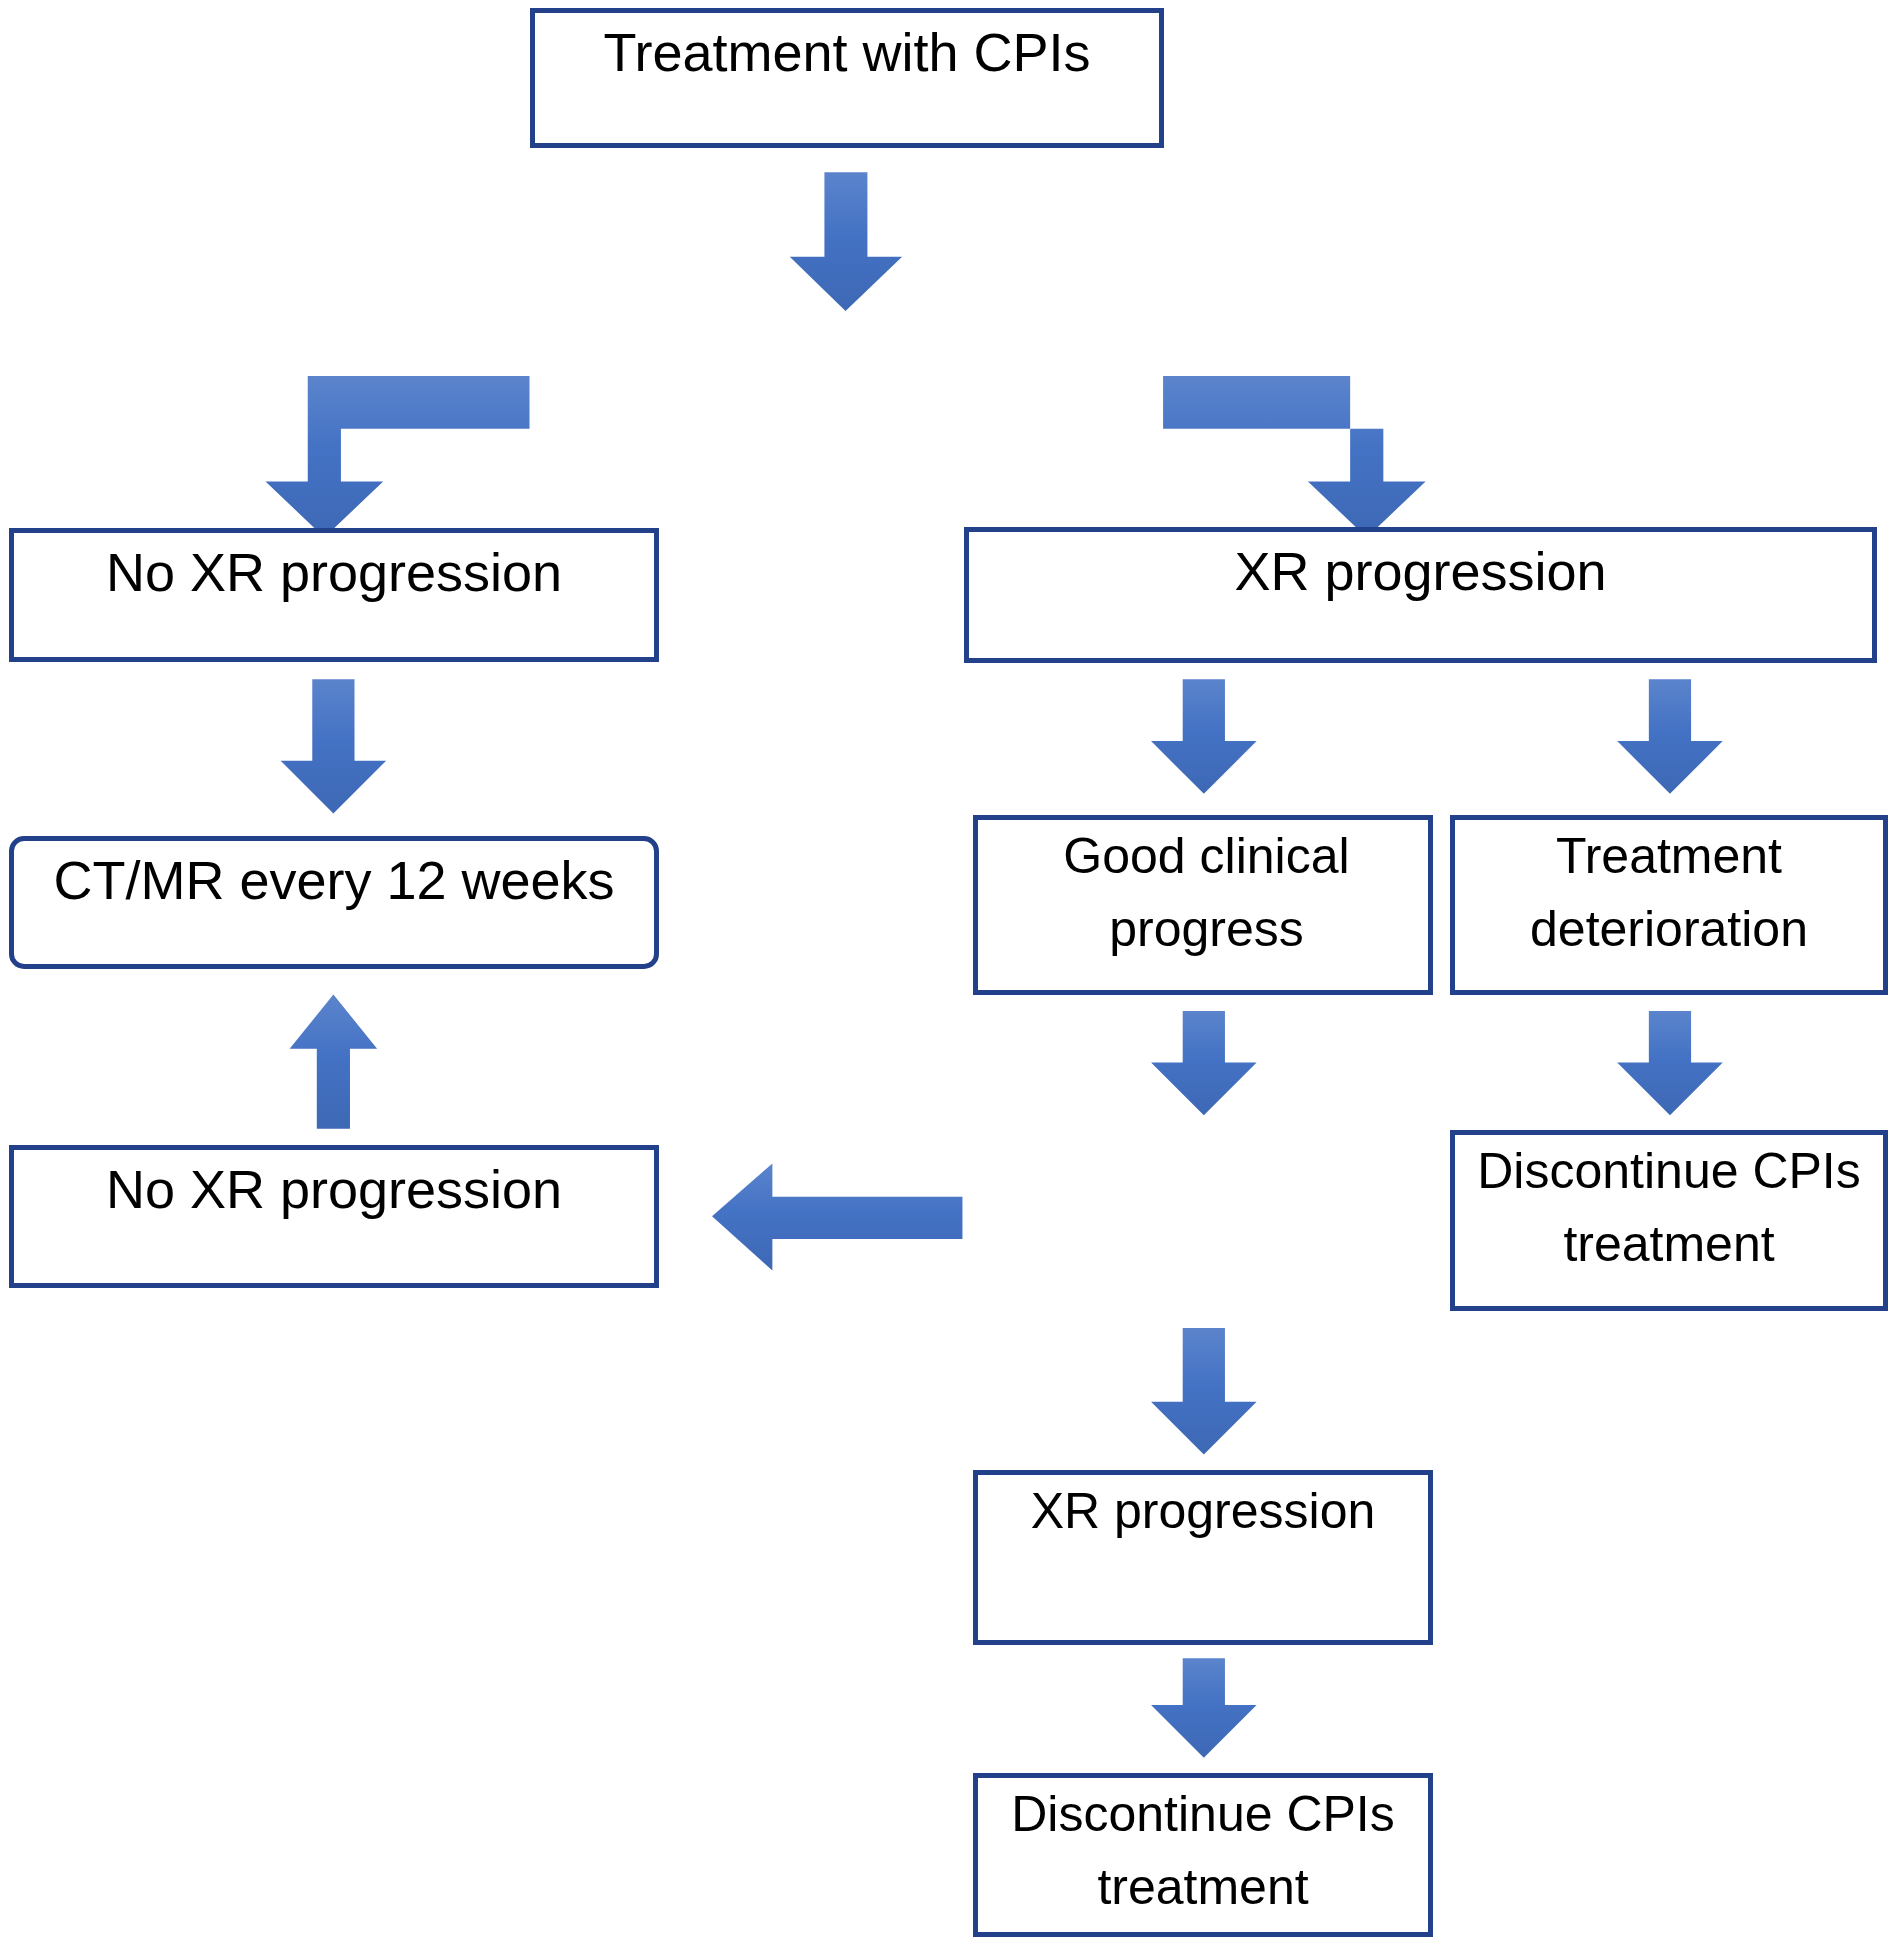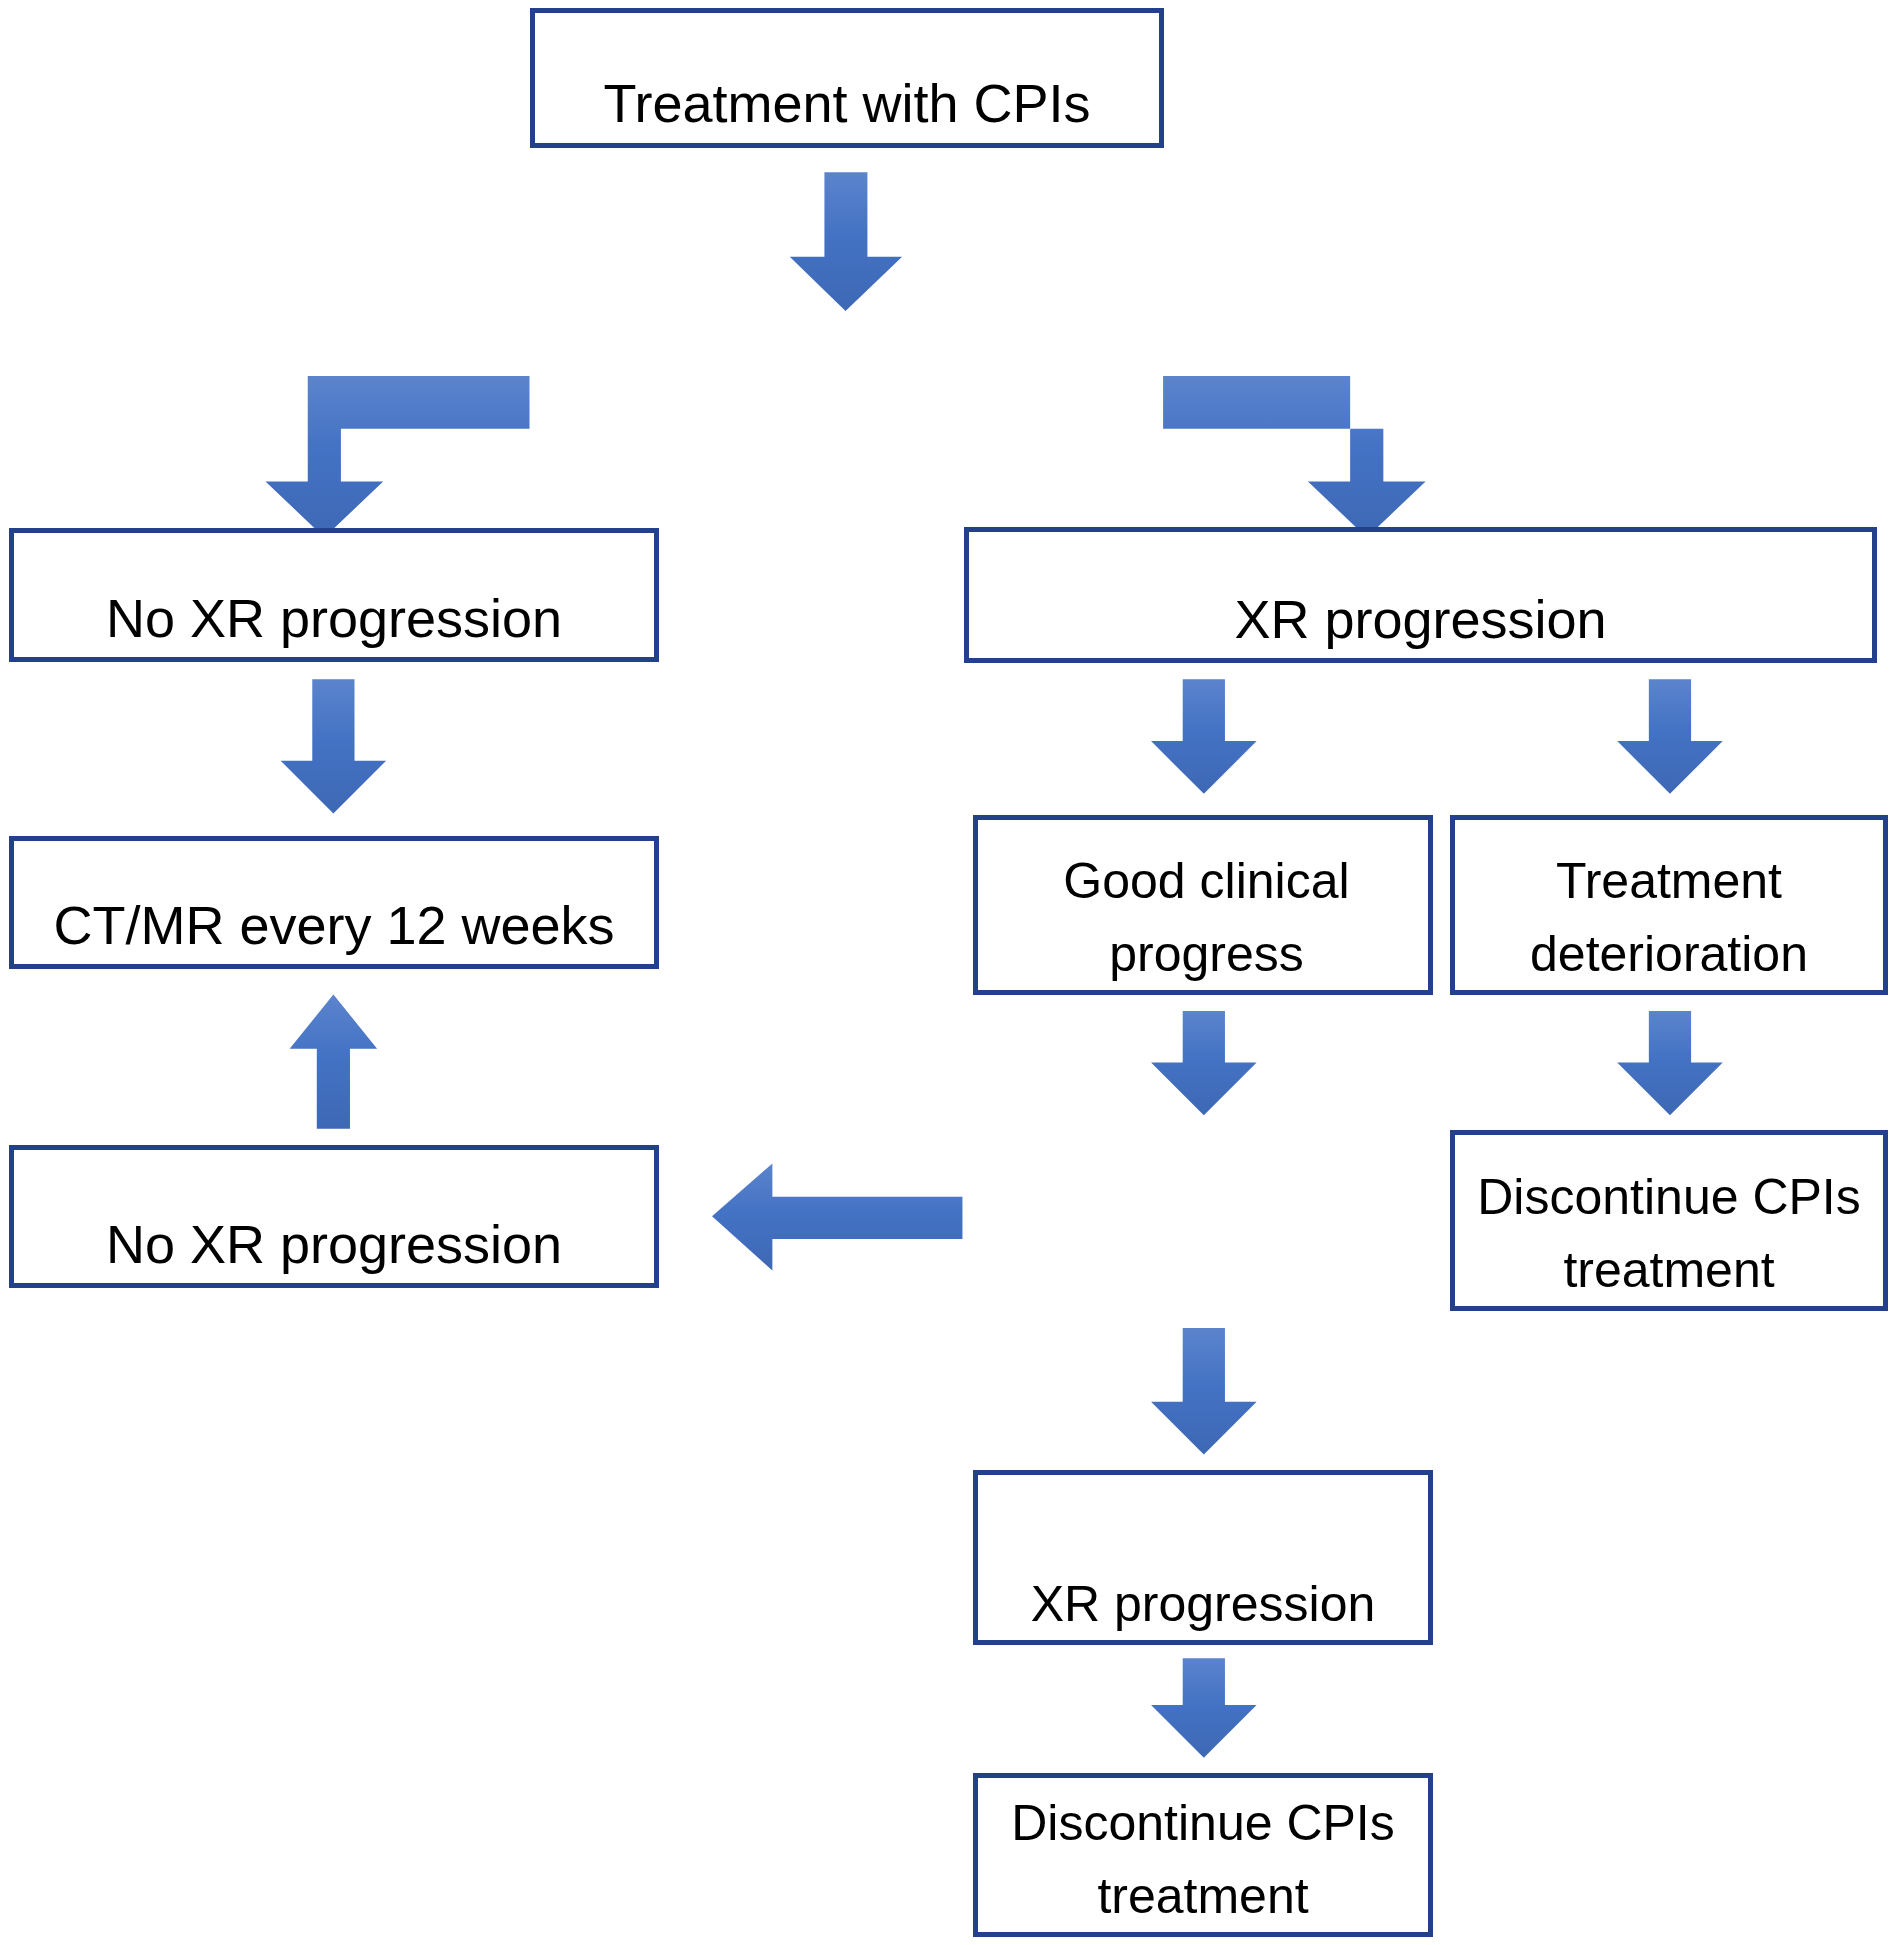--- a/index.html
+++ b/index.html
@@ -17,39 +17,39 @@
     height: 1946px;
     background: #ffffff;
     overflow: hidden;
   }
   .node {
     position: absolute;
     box-sizing: border-box;
     background: #ffffff;
     border: 5.3px solid #23408A;
     display: flex;
-    align-items: flex-end;
+    align-items: flex-start;
     justify-content: center;
     text-align: center;
     color: #000000;
     line-height: 1.45;
     font-family: "Liberation Sans", sans-serif;
   }
   .node .label {
     display: block;
     width: 100%;
     padding: 0 10.6px;
     white-space: pre-line;
   }
   
   #n-treatment        { left: 530px;  top: 7.5px;   width: 634px;  height: 140px;  font-size: 54px; }
   #n-ctmr12           { left: 530px;  top: 317px;  width: 634px;  height: 130px;  font-size: 54px; }
   #n-noxr1            { left: 9px;   top: 528px;  width: 650px;  height: 134px;  font-size: 54px; }
   #n-xrprog1          { left: 964px; top: 527px;  width: 913px; height: 136px;  font-size: 54px; }
-  #n-ctmrevery12      { left: 9px;   top: 836px; width: 650px;  height: 133px;  font-size: 54px; }
+  #n-ctmrevery12      { left: 9px;   top: 836px; width: 650px;  height: 133px;  font-size: 54px; border-radius: 15px; }
   #n-goodclinical     { left: 973px; top: 815px; width: 460px;  height: 180px;  font-size: 50px; padding-left: 7px; }
   #n-clinicaldeterior { left: 1450px; top: 815px; width: 438px;  height: 180px;  font-size: 50px; }
   #n-noxr2            { left: 9px;   top: 1145px; width: 650px;  height: 143px;  font-size: 54px; }
   #n-ctmr8            { left: 973px; top: 1130px; width: 460px;  height: 181px;  font-size: 50px; }
   #n-discontinue1     { left: 1450px; top: 1130px; width: 438px;  height: 181px;  font-size: 50px; }
   #n-xrprog2          { left: 973px; top: 1470px; width: 460px;  height: 175px;  font-size: 50px; }
   #n-discontinue2     { left: 973px; top: 1773px; width: 460px;  height: 164px;  font-size: 50px; }
 
   #lyr-arrows { position:absolute; left:0; top:0; width:1897px; height:1946px; pointer-events:none; }
 </style>

